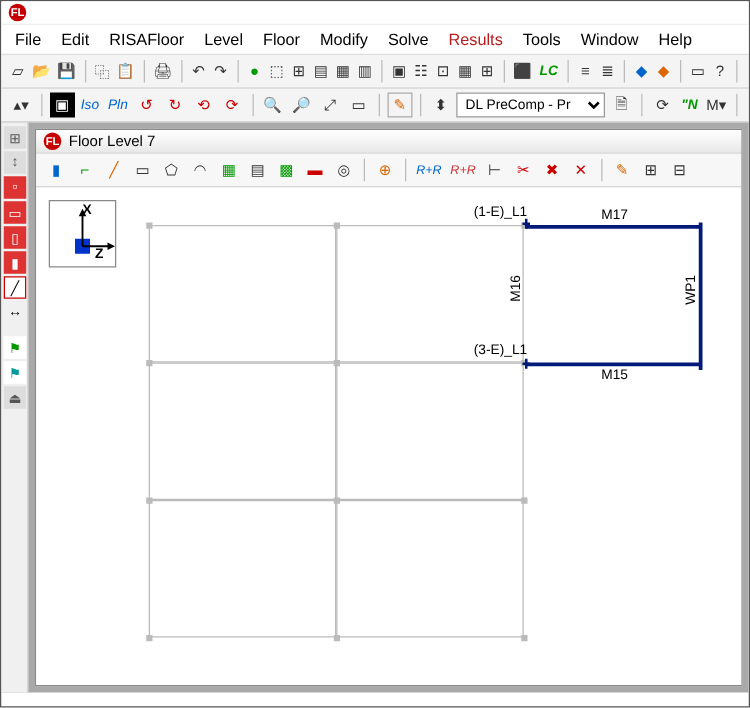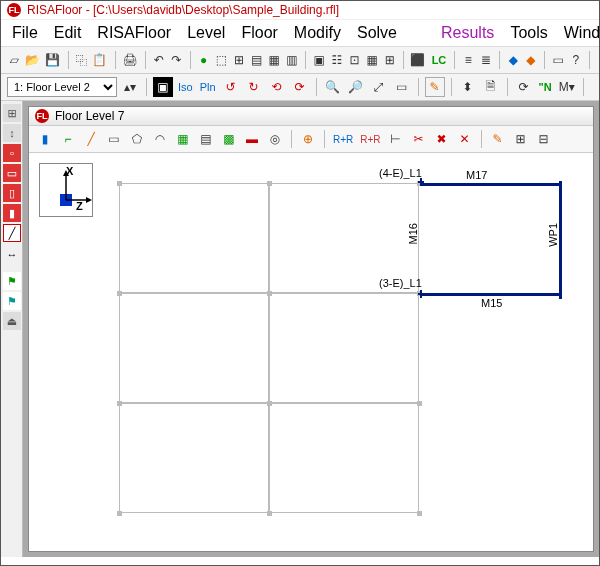--- a/index.html
+++ b/index.html
@@ -29,25 +29,25 @@
   .titlebar-text { color: #c00000; font-size: 12px; }
   .menubar {
     display: flex;
     padding: 2px 4px;
     gap: 2px;
     border-bottom: 1px solid #ddd;
     background: #fff;
   }
   .menubar .menu-item {
     padding: 2px 7px;
-    font-size: 16px;
+    font-size: 13px;
     color: #000;
     cursor: default;
   }
-  .menubar .menu-item.dim { color: #a21caf; margin-left: 28px; }
+  .menubar .menu-item.dim { color: #b91c1c; }
   .toolbar {
     display: flex;
     align-items: center;
     gap: 3px;
     padding: 3px 6px;
     background: #f4f4f4;
     border-bottom: 1px solid #ccc;
     flex-wrap: nowrap;
   }
   .tb-sep {
@@ -70,20 +70,21 @@
     font-size: 11px;
     height: 20px;
     border: 1px solid #999;
     background: #fff;
     padding: 0 2px;
   }
   .tb-text {
     font-size: 11px;
     color: #000;
     padding: 0 2px;
+    font-style: italic;
   }
   .tb-text.blue { color: #06c; }
   .tb-text.green { color: #090; font-weight: bold; }
   .workspace {
     display: flex;
     height: calc(100% - 108px);
     background: #a9a9a9;
   }
   .left-strip {
     width: 22px;
@@ -175,21 +176,20 @@
   .vlabel {
     writing-mode: vertical-rl;
     transform: rotate(180deg);
   }
 </style>
 </head>
 <body>
 
 <div class="titlebar">
   <span class="app-icon-sm">FL</span>
-  <span class="titlebar-text">RISAFloor - [C:\Users\davidb\Desktop\Sample_Building.rfl]</span>
 </div>
 
 <div class="menubar">
   <span class="menu-item">File</span>
   <span class="menu-item">Edit</span>
   <span class="menu-item">RISAFloor</span>
   <span class="menu-item">Level</span>
   <span class="menu-item">Floor</span>
   <span class="menu-item">Modify</span>
   <span class="menu-item">Solve</span>
@@ -233,41 +233,41 @@
   <span class="tb-sep"></span>
   <span class="tb-btn blue">◆</span>
   <span class="tb-btn orange">◆</span>
   <span class="tb-sep"></span>
   <span class="tb-btn">▭</span>
   <span class="tb-btn">?</span>
   <span class="tb-sep"></span>
 </div>
 
 <div class="toolbar">
-  <select class="tb-select" style="width:110px">
-    <option>1: Floor Level 2</option>
-  </select>
   <span class="tb-btn">▴▾</span>
   <span class="tb-sep"></span>
   <span class="tb-btn" style="background:#000;color:#fff">▣</span>
   <span class="tb-text blue">Iso</span>
   <span class="tb-text blue">Pln</span>
   <span class="tb-btn red">↺</span>
   <span class="tb-btn red">↻</span>
   <span class="tb-btn red">⟲</span>
   <span class="tb-btn red">⟳</span>
   <span class="tb-sep"></span>
   <span class="tb-btn">🔍</span>
   <span class="tb-btn">🔎</span>
   <span class="tb-btn">⤢</span>
   <span class="tb-btn">▭</span>
   <span class="tb-sep"></span>
   <span class="tb-btn orange" style="border:1px solid #aaa">✎</span>
   <span class="tb-sep"></span>
   <span class="tb-btn">⬍</span>
+  <select class="tb-select" style="width:120px">
+    <option>DL PreComp - Pr</option>
+  </select>
   <span class="tb-btn">🗎</span>
   <span class="tb-sep"></span>
   <span class="tb-btn">⟳</span>
   <span class="tb-text green">"N</span>
   <span class="tb-btn">M▾</span>
   <span class="tb-sep"></span>
 </div>
 
 <div class="workspace">
   <div class="left-strip">
@@ -355,22 +355,22 @@
 
         <div class="beam" style="left:392px;top:30px;width:140px;height:3px"></div>
         <div class="beam" style="left:392px;top:140px;width:140px;height:3px"></div>
         <div class="beam" style="left:530px;top:28px;width:3px;height:118px"></div>
 
         <div style="position:absolute;left:389px;top:28px;width:6px;height:2px;background:#001a7a"></div>
         <div style="position:absolute;left:391px;top:25px;width:2px;height:8px;background:#001a7a"></div>
         <div style="position:absolute;left:389px;top:140px;width:6px;height:2px;background:#001a7a"></div>
         <div style="position:absolute;left:391px;top:137px;width:2px;height:8px;background:#001a7a"></div>
 
-        <span class="label" style="left:350px;top:14px">(4-E)_L1</span>
+        <span class="label" style="left:350px;top:14px">(1-E)_L1</span>
         <span class="label" style="left:350px;top:124px">(3-E)_L1</span>
-        <span class="label" style="left:437px;top:16px">M17</span>
+        <span class="label" style="left:452px;top:16px">M17</span>
         <span class="label" style="left:452px;top:144px">M15</span>
         <span class="label vlabel" style="left:378px;top:70px">M16</span>
         <span class="label vlabel" style="left:518px;top:70px">WP1</span>
       </div>
     </div>
   </div>
 </div>
 
 </body></html>

